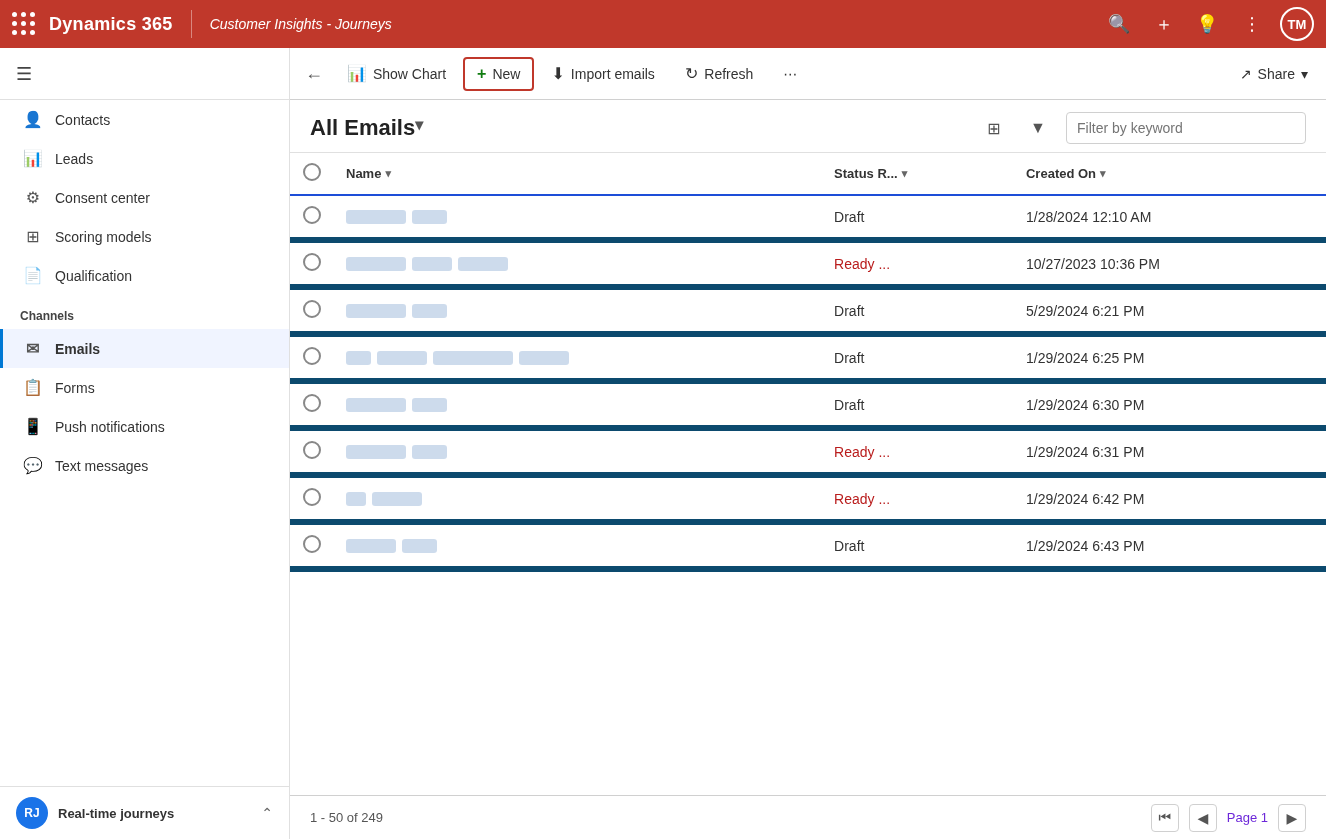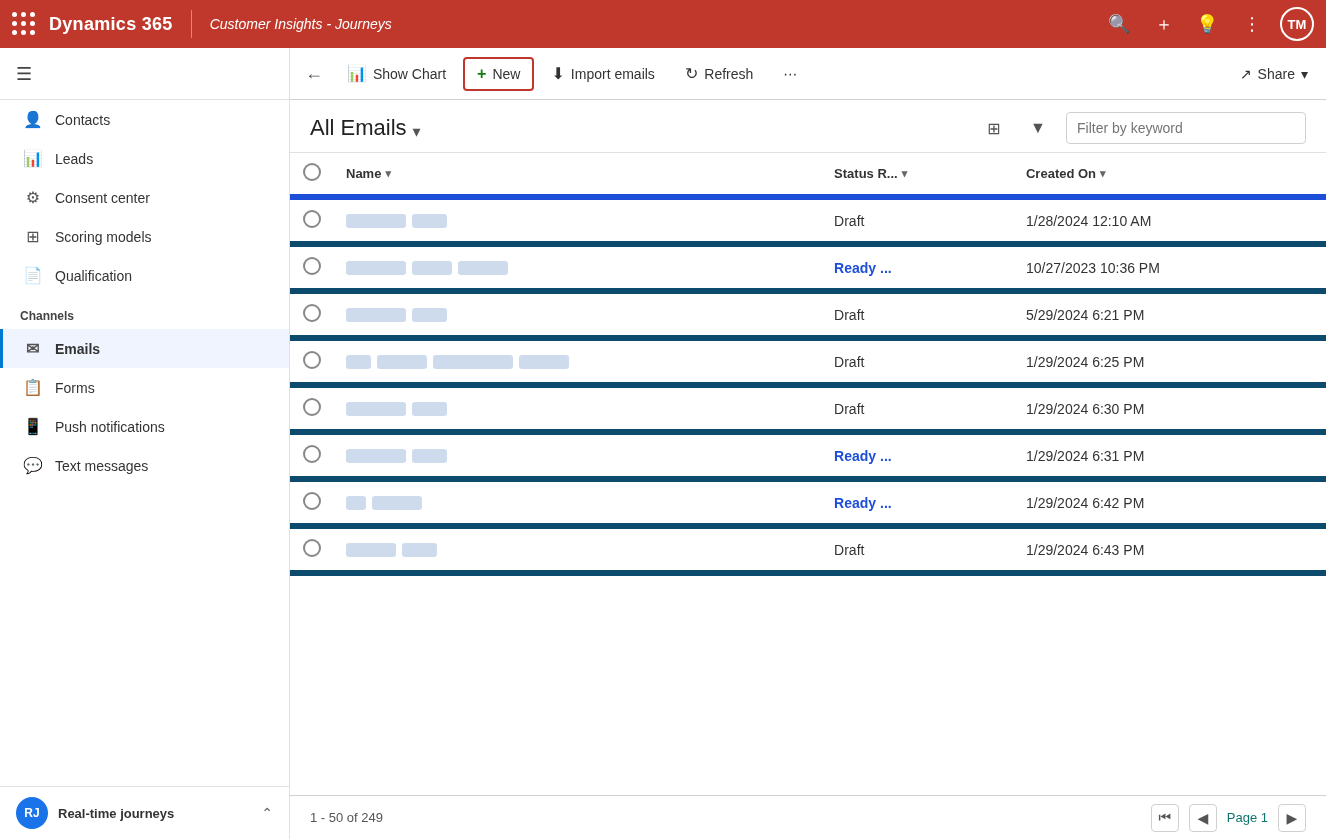--- a/index.html
+++ b/index.html
@@ -121,21 +121,21 @@
 
     
     .content-header {
       padding: 12px 20px 8px 20px;
       display: flex;
       align-items: center;
       gap: 12px;
       border-bottom: 1px solid #e0e0e0;
       flex-shrink: 0;
     }
-    .view-title { font-size: 22px; font-weight: 400; color: #222; display: flex; align-items: flex-end; gap: 6px; }
+    .view-title { font-size: 22px; font-weight: 700; color: #222; display: flex; align-items: flex-start; }
     .view-title-chevron { font-size: 16px; color: #555; cursor: pointer; }
     .header-spacer { flex: 1; }
     .header-icon-btn {
       width: 32px; height: 32px;
       display: flex; align-items: center; justify-content: center;
       cursor: pointer; border: 1px solid transparent; border-radius: 4px;
       font-size: 16px; color: #555;
     }
     .filter-input {
       height: 32px;
@@ -146,21 +146,21 @@
       font-size: 14px;
       color: #888;
       outline: none;
     }
 
     
     .table-container { flex: 1; overflow-y: auto; }
     table { width: 100%; border-collapse: collapse; }
     thead th {
       background: #fff;
-      border-bottom: 6px solid #1d4ed8;
+      border-bottom: 2px solid #1d4ed8;
       padding: 10px 12px;
       text-align: left;
       font-size: 13px;
       font-weight: 600;
       color: #333;
       position: sticky;
       top: 0;
       z-index: 1;
       white-space: nowrap;
     }
@@ -174,21 +174,21 @@
       display: flex; align-items: center; gap: 6px;
     }
     .blur-block {
       height: 14px;
       border-radius: 3px;
       background: #b8cce4;
       opacity: 0.7;
     }
 
     .status-draft { color: #333; }
-    .status-ready { color: #1d4ed8; font-weight: bold; }
+    .status-ready { color: #b91c1c; }
     .created-on { color: #333; }
 
     
     .table-footer {
       height: 44px;
       border-top: 1px solid #d0d0d0;
       display: flex;
       align-items: center;
       padding: 0 20px;
       font-size: 13px;
@@ -197,21 +197,21 @@
       flex-shrink: 0;
     }
     .footer-spacer { flex: 1; }
     .footer-nav { display: flex; align-items: center; gap: 10px; }
     .footer-nav-btn {
       width: 28px; height: 28px;
       display: flex; align-items: center; justify-content: center;
       cursor: pointer; border: 1px solid #d0d0d0; border-radius: 4px;
       font-size: 14px; color: #555; background: #fff;
     }
-    .footer-page { font-size: 13px; color: #0f766e; }
+    .footer-page { font-size: 13px; color: #6d28d9; }
 
     
     .toolbar-back-btn {
       width: 32px; height: 32px;
       display: flex; align-items: center; justify-content: center;
       cursor: pointer; border: none; background: none;
       font-size: 18px; color: #555;
     }
 
     

